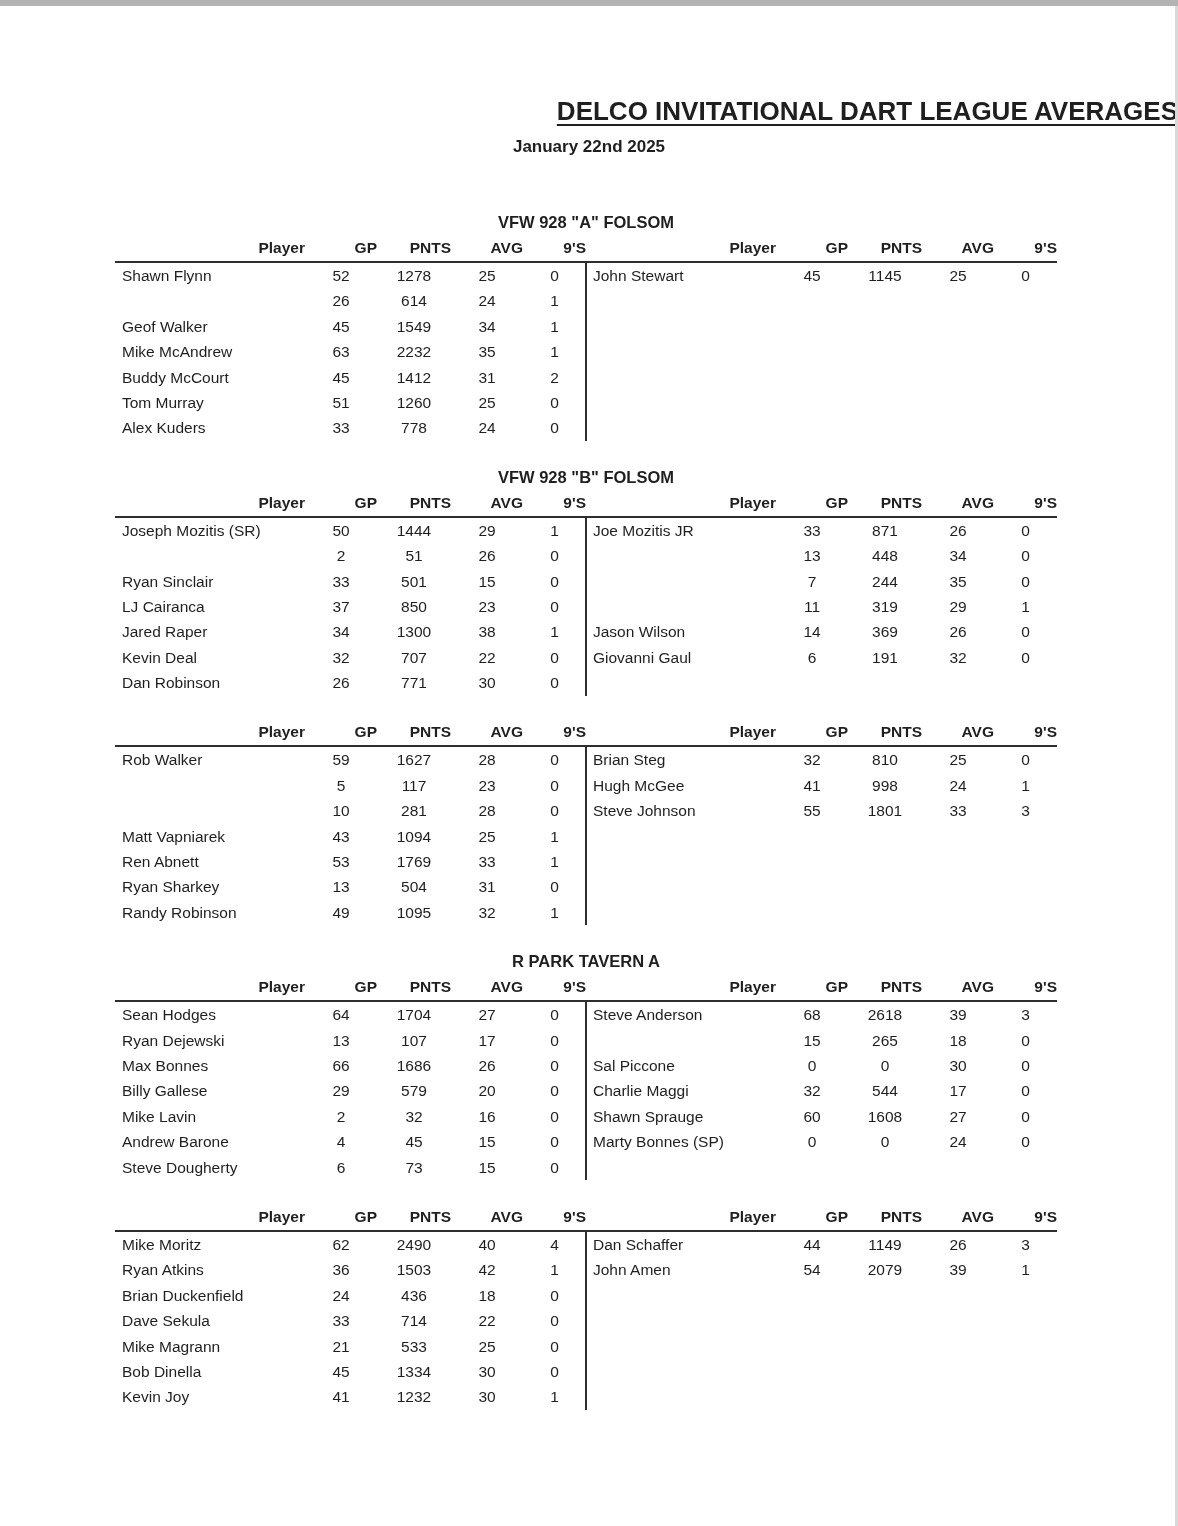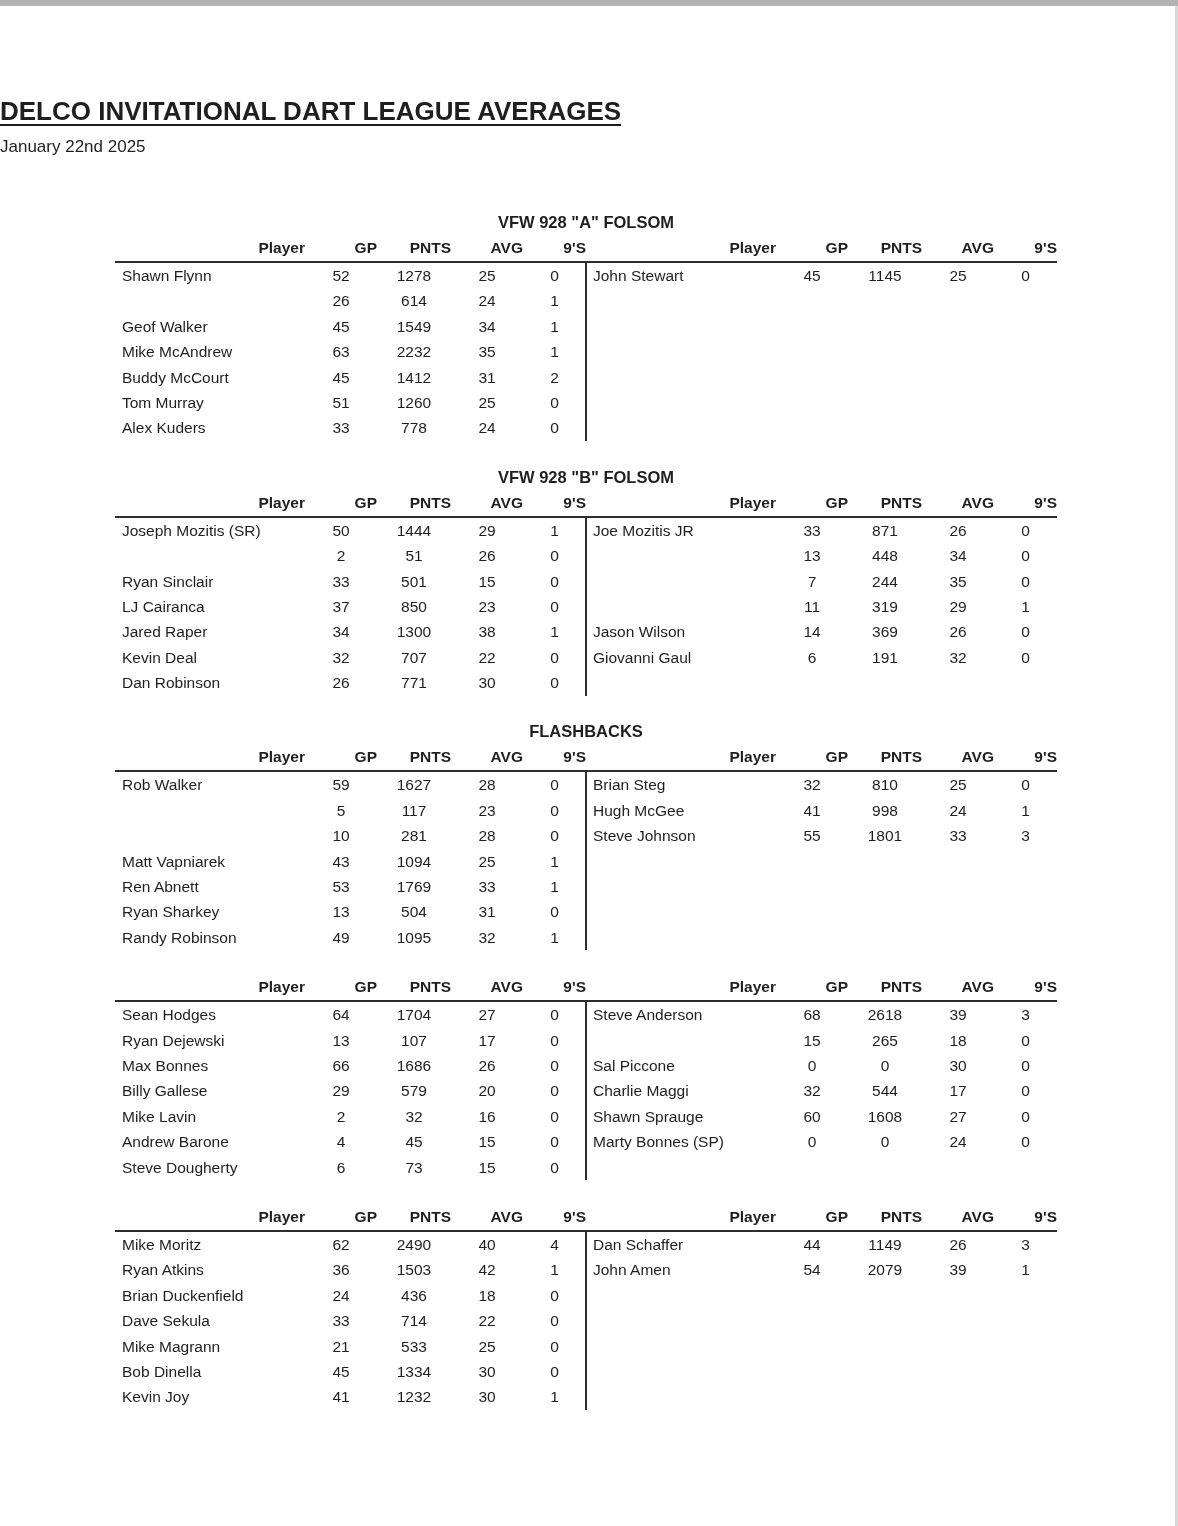--- a/index.html
+++ b/index.html
@@ -23,33 +23,34 @@
   .right-edge {
     position: absolute;
     top: 6px;
     right: 0;
     width: 3px;
     height: 1520px;
     background: #d9d9d9;
   }
   .doc-title {
     margin-top: 90px;
-    text-align: left;
+    text-align: right;
     font-size: 26px;
     font-weight: bold;
     text-decoration: underline;
     text-decoration-thickness: 2px;
     text-underline-offset: 4px;
     line-height: 30px;
+    padding-left: 40px;
   }
   .doc-subtitle {
     margin-top: 10px;
-    text-align: left;
+    text-align: center;
     font-size: 17px;
-    font-weight: normal;
+    font-weight: bold;
     line-height: 22px;
   }
   .sections {
     margin-left: 115px;
     width: 942px;
     margin-top: 52px;
   }
   .section {
     margin-bottom: 24px;
   }
@@ -363,21 +364,20 @@
               <div class="cell"></div>
               <div class="cell"></div>
               <div class="cell"></div>
               <div class="cell"></div>
             </div>
           </div>
         </div>
       </div>
     </div>
     <div class="section">
-      <div class="sec-title">FLASHBACKS</div>
       <div class="tbl">
         <div class="half left">
           <div class="hrow">
             <div class="hcell">Player</div>
             <div class="hcell">GP</div>
             <div class="hcell">PNTS</div>
             <div class="hcell">AVG</div>
             <div class="hcell">9'S</div>
           </div>
           <div class="rows">
@@ -488,20 +488,21 @@
               <div class="cell"></div>
               <div class="cell"></div>
               <div class="cell"></div>
               <div class="cell"></div>
             </div>
           </div>
         </div>
       </div>
     </div>
     <div class="section">
+      <div class="sec-title">R PARK TAVERN A</div>
       <div class="tbl">
         <div class="half left">
           <div class="hrow">
             <div class="hcell">Player</div>
             <div class="hcell">GP</div>
             <div class="hcell">PNTS</div>
             <div class="hcell">AVG</div>
             <div class="hcell">9'S</div>
           </div>
           <div class="rows">

